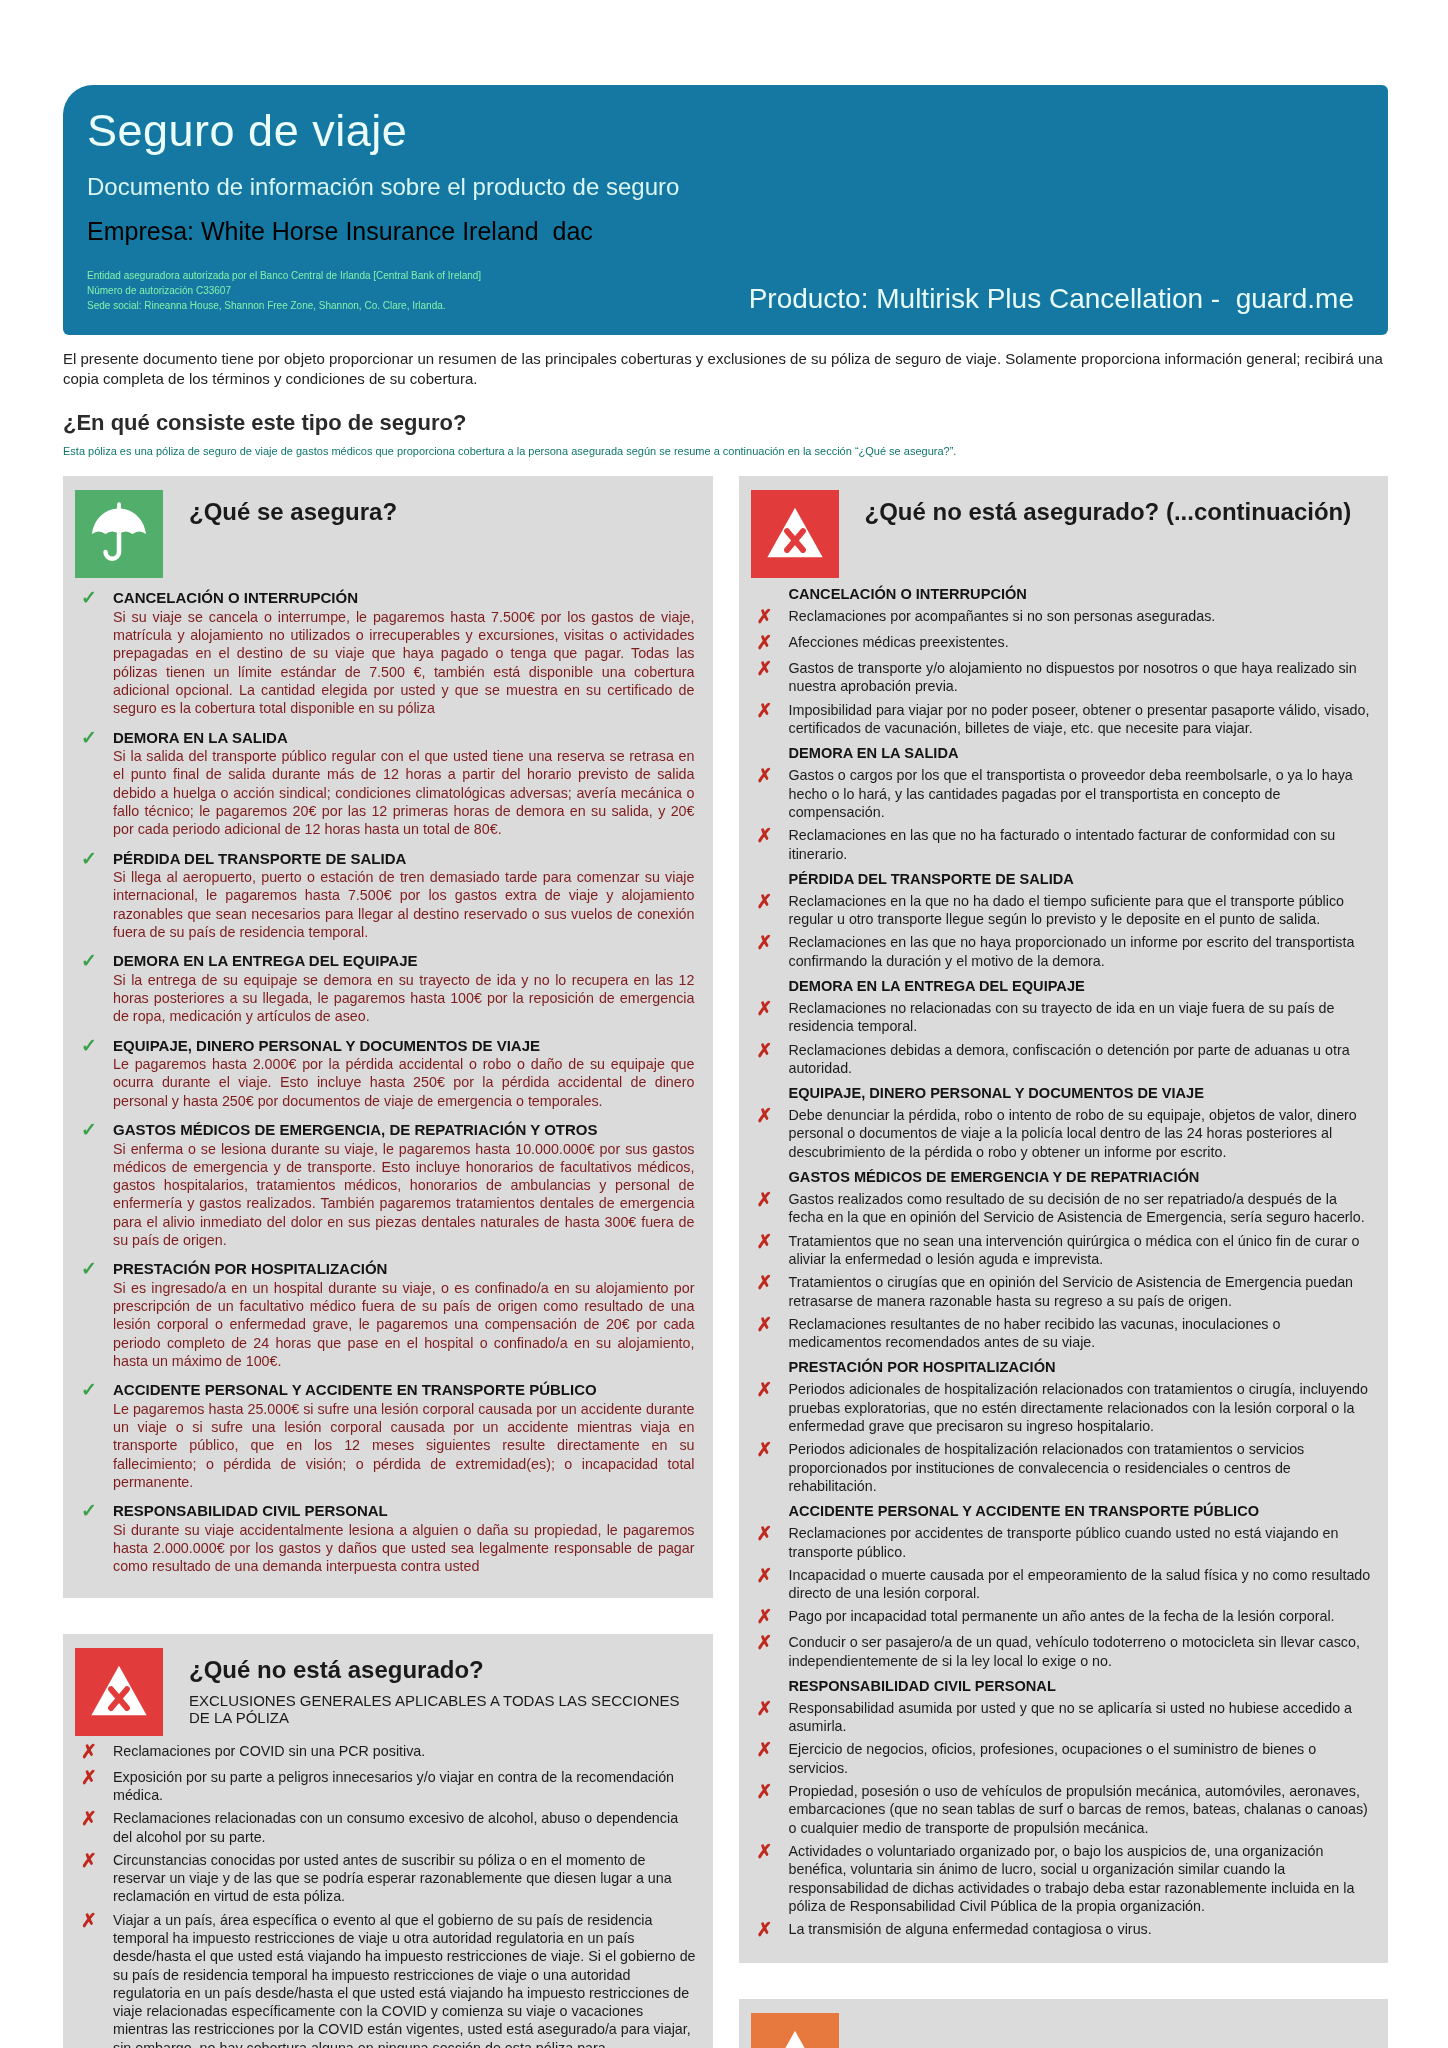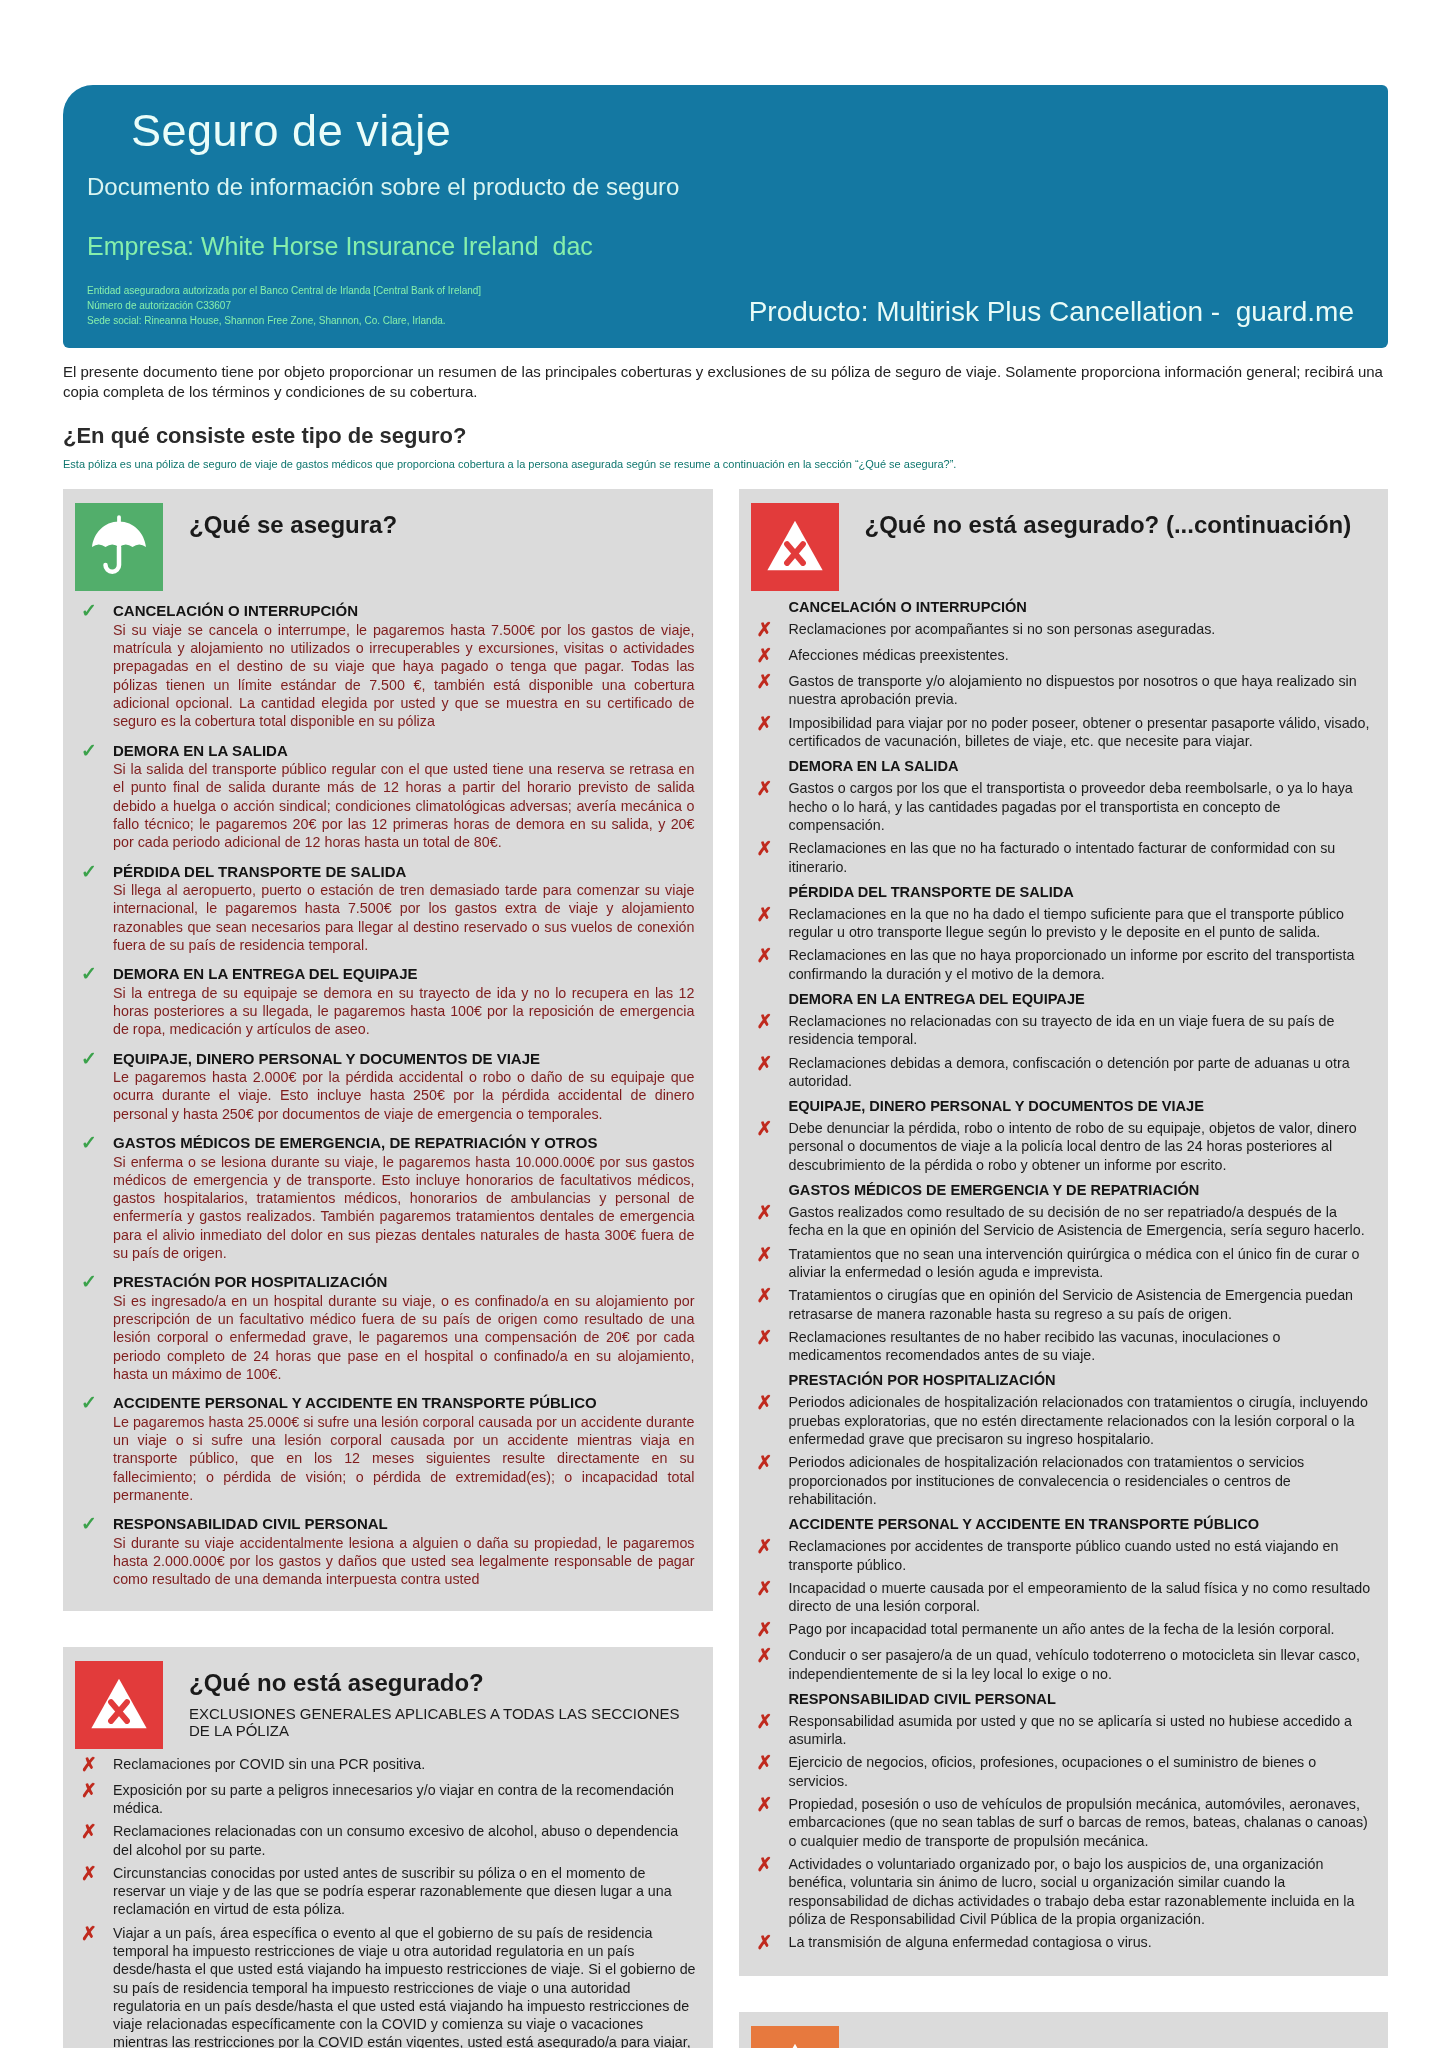--- a/index.html
+++ b/index.html
@@ -12,23 +12,23 @@
   .page { width:1448px; min-height:2048px; padding:85px 60px 16px 63px; }
 
   
   .header-band {
     position:relative;
     background:#1478a2;
     border-radius:30px 6px 6px 6px;
     padding:20px 30px 20px 24px;
     min-height:250px;
   }
-  .hb-title { font-size:45px; font-weight:400; color:#eafdf9; letter-spacing:0.5px;margin-left:44px; }
+  .hb-title { font-size:45px; font-weight:400; color:#eafdf9; letter-spacing:0.5px; }
   .hb-subtitle { font-size:24px; color:#d9f5f1; margin-top:16px; }
-  .hb-company { font-size:25px; color:#86efac; margin-top:31px; white-space:pre-wrap; }
+  .hb-company { font-size:25px; color:#000000; margin-top:16px; white-space:pre-wrap; }
   .hb-details { margin-top:22px; }
   .hb-details div { font-size:10px; color:#86efac; line-height:1.5; }
   .hb-product {
     position:absolute; right:34px; bottom:20px;
     font-size:28px; color:#e8fbf7; white-space:pre-wrap;
   }
 
   
   .intro { margin-top:14px; font-size:15px; line-height:1.35; color:#222; }
   .whatis-h { margin-top:20px; font-size:22px; font-weight:700; color:#2b2b2b; }

